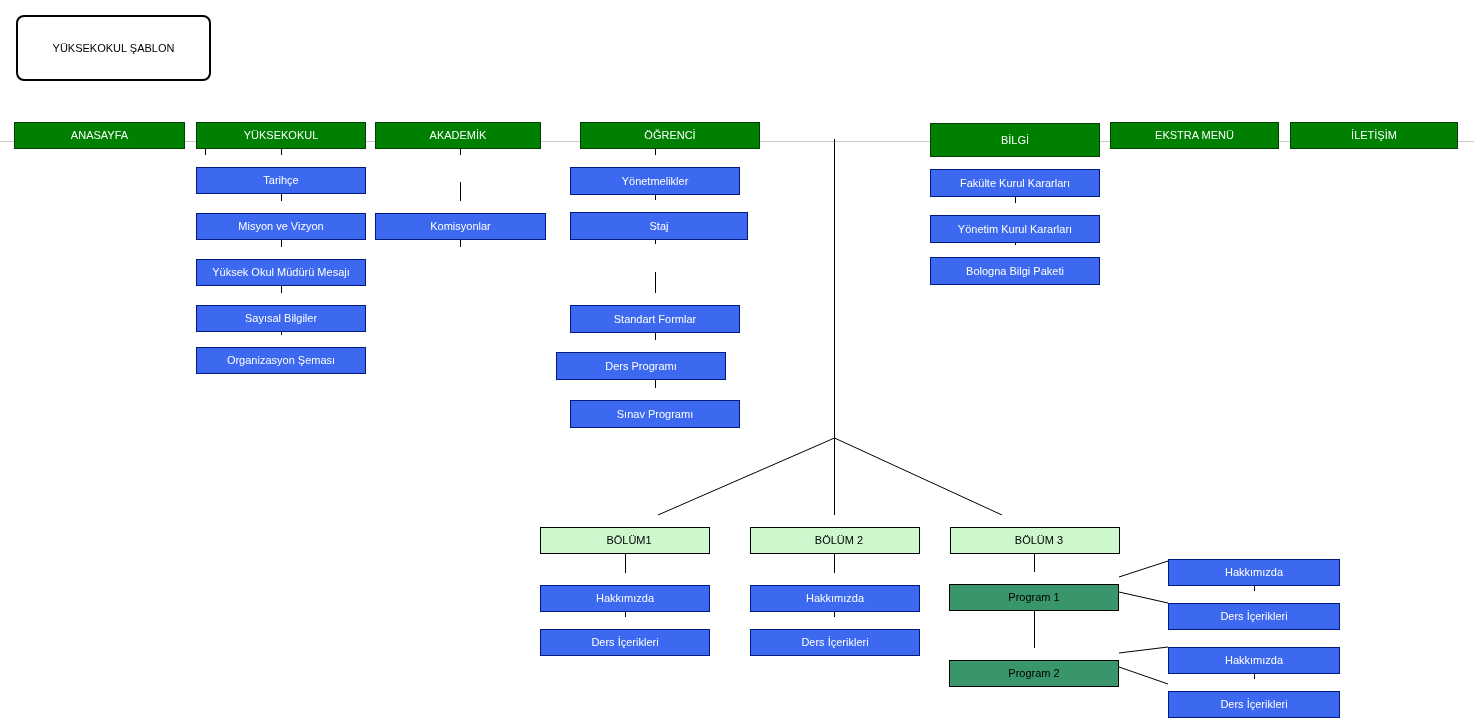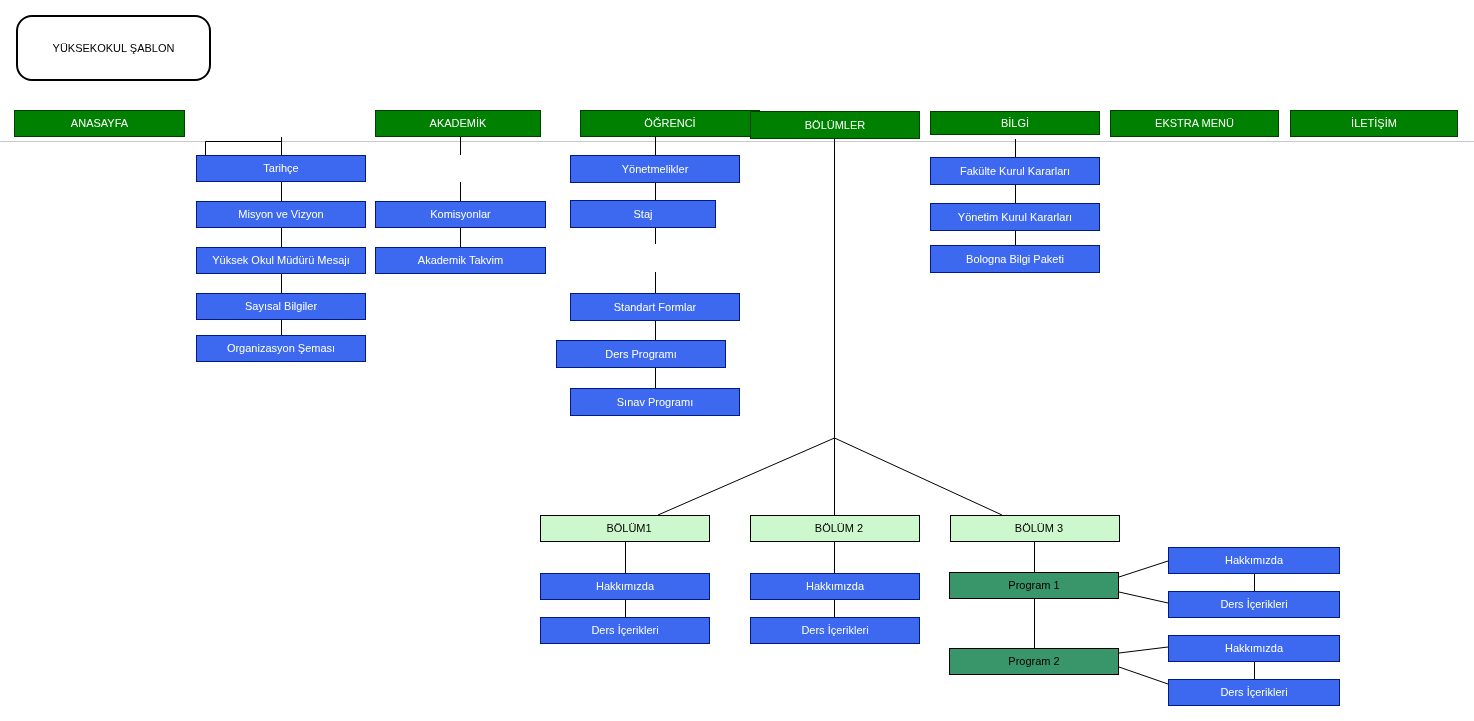--- a/index.html
+++ b/index.html
@@ -9,20 +9,21 @@
     font-family:"Liberation Sans","DejaVu Sans",sans-serif;
   }
   .lines{position:absolute;left:0;top:0;width:1474px;height:721px;z-index:0;}
   .lines line{stroke:var(--line,#000000);stroke-width:1;}
   .lines line.grid{stroke:var(--grid-line,#c9c9c9);}
   .box{
     position:absolute;height:27px;z-index:1;box-sizing:border-box;
     display:flex;align-items:center;justify-content:center;
     font-size:11px;line-height:1;white-space:nowrap;
     border:1px solid #000;
+    margin-top:12px;
   }
   .header{
     background:var(--header-fill,#008000);
     border:1px solid var(--header-border,#004000);
     color:#ffffff;
   }
   .node{
     background:var(--node-fill,#3c69f0);
     border:1px solid var(--node-border,#001a80);
     color:#ffffff;
@@ -33,21 +34,21 @@
     color:#000000;
     padding-left:8px;
   }
   .program{
     background:var(--program-fill,#38966a);
     border:1px solid var(--program-border,#000000);
     color:#000000;
   }
   .title-box{
     position:absolute;left:16px;top:15px;width:195px;height:66px;z-index:1;
-    box-sizing:border-box;border:2px solid #000;border-radius:16px;background:#fff;
+    box-sizing:border-box;border:2px solid #000;border-radius:8px;background:#fff;
     display:flex;align-items:center;justify-content:center;font-size:11px;color:#000;
   }
 </style>
 </head>
 <body>
 
 <div class="canvas">
 
   <svg class="lines" viewBox="0 0 1474 721" aria-hidden="true">
 
@@ -97,38 +98,37 @@
     <line x1="1119" y1="653" x2="1168" y2="647"></line>
     <line x1="1119" y1="667" x2="1168" y2="684"></line>
     <line x1="1254.5" y1="662" x2="1254.5" y2="679"></line>
   </svg>
 
   <div class="title-box">
     <span>YÜKSEKOKUL ŞABLON</span>
   </div>
 
   <div class="box header" style="left:14px;top:110px;width:171px">ANASAYFA</div>
+  <div class="box header" style="left:196px;top:110px;width:170px">YÜKSEKOKUL</div>
   <div class="box header" style="left:375px;top:110px;width:166px">AKADEMİK</div>
   <div class="box header" style="left:580px;top:110px;width:180px">ÖĞRENCİ</div>
-  <div class="box header" style="left:750px;top:111px;width:170px;height:28px">BÖLÜMLER</div>
-  <div class="box header" style="left:930px;top:111px;width:170px;height:24px">BİLGİ</div>
+  <div class="box header" style="left:930px;top:111px;width:170px;height:34px">BİLGİ</div>
   <div class="box header" style="left:1110px;top:110px;width:169px">EKSTRA MENÜ</div>
   <div class="box header" style="left:1290px;top:110px;width:168px">İLETİŞİM</div>
 
   <div class="box node" style="left:196px;top:155px;width:170px">Tarihçe</div>
   <div class="box node" style="left:196px;top:201px;width:170px">Misyon ve Vizyon</div>
   <div class="box node" style="left:196px;top:247px;width:170px">Yüksek Okul Müdürü Mesajı</div>
   <div class="box node" style="left:196px;top:293px;width:170px">Sayısal Bilgiler</div>
   <div class="box node" style="left:196px;top:335px;width:170px">Organizasyon Şeması</div>
 
   <div class="box node" style="left:375px;top:201px;width:171px">Komisyonlar</div>
-  <div class="box node" style="left:375px;top:247px;width:171px">Akademik Takvim</div>
 
   <div class="box node" style="left:570px;top:155px;width:170px;height:28px">Yönetmelikler</div>
-  <div class="box node" style="left:570px;top:200px;width:146px;height:28px">Staj</div>
+  <div class="box node" style="left:570px;top:200px;width:178px;height:28px">Staj</div>
   <div class="box node" style="left:570px;top:293px;width:170px;height:28px">Standart Formlar</div>
   <div class="box node" style="left:556px;top:340px;width:170px;height:28px">Ders Programı</div>
   <div class="box node" style="left:570px;top:388px;width:170px;height:28px">Sınav Programı</div>
 
   <div class="box node" style="left:930px;top:157px;width:170px;height:28px">Fakülte Kurul Kararları</div>
   <div class="box node" style="left:930px;top:203px;width:170px;height:28px">Yönetim Kurul Kararları</div>
   <div class="box node" style="left:930px;top:245px;width:170px;height:28px">Bologna Bilgi Paketi</div>
 
   <div class="box dept" style="left:540px;top:515px;width:170px">BÖLÜM1</div>
   <div class="box dept" style="left:750px;top:515px;width:170px">BÖLÜM 2</div>

